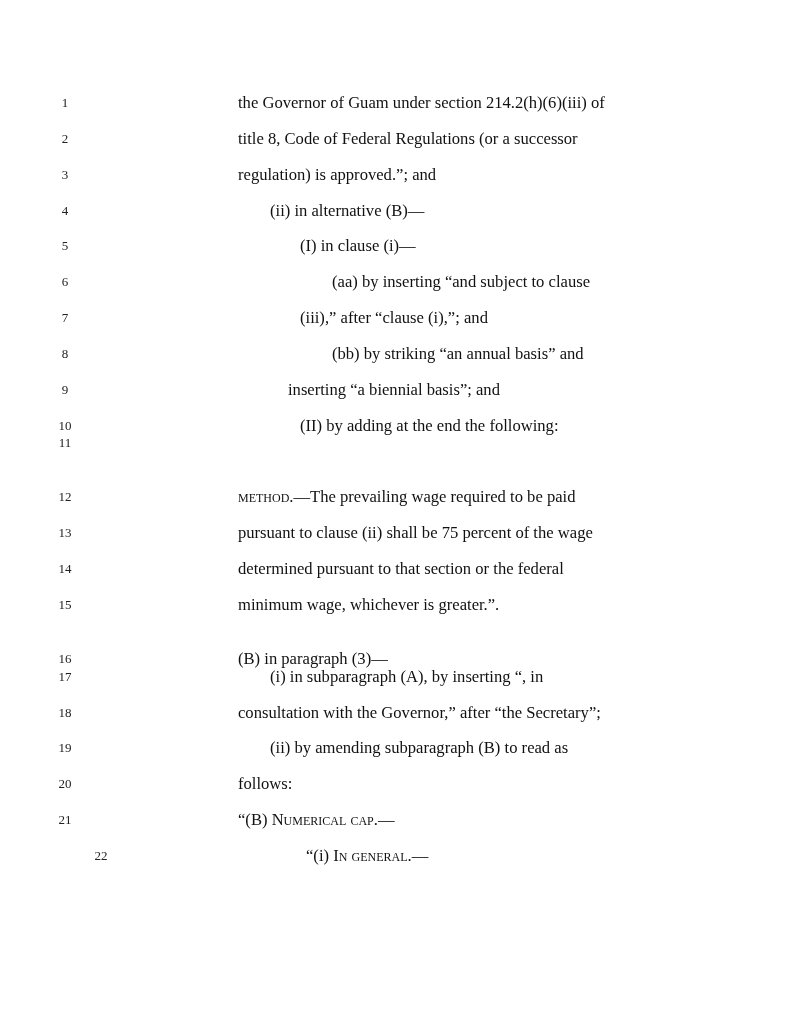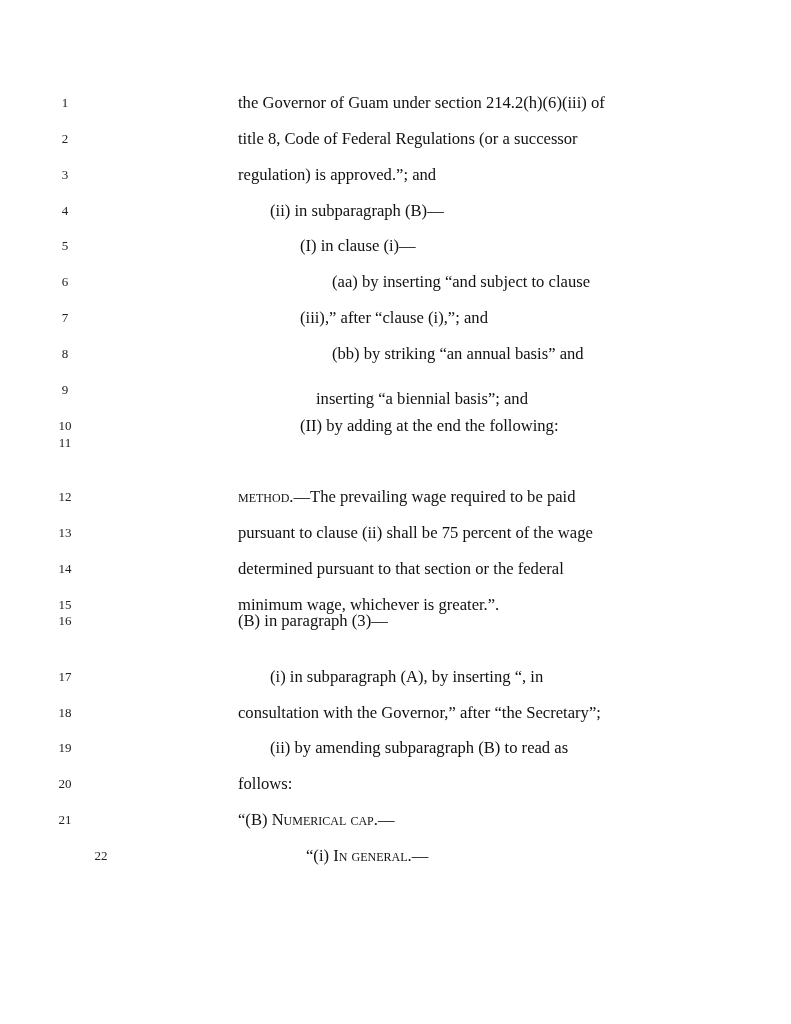--- a/index.html
+++ b/index.html
@@ -24,41 +24,41 @@
       <div class="line" style="top: 123.86px;">
         <span class="num">2</span>
         <span class="txt" style="left: 238px;"><span>title 8, Code of Federal Regulations (or a successor</span></span>
       </div>
       <div class="line" style="top: 159.72px;">
         <span class="num">3</span>
         <span class="txt" style="left: 238px;"><span>regulation) is approved.”; and</span></span>
       </div>
       <div class="line" style="top: 195.58px;">
         <span class="num">4</span>
-        <span class="txt" style="left: 270px;"><span>(ii) in subparagraph (B)—</span></span>
+        <span class="txt" style="left: 270px;"><span>(ii) in alternative (B)—</span></span>
       </div>
       <div class="line" style="top: 231.44px;">
         <span class="num">5</span>
         <span class="txt" style="left: 300px;"><span>(I) in clause (i)—</span></span>
       </div>
       <div class="line" style="top: 267.3px;">
         <span class="num">6</span>
         <span class="txt" style="left: 332px;"><span>(aa) by inserting “and subject to clause</span></span>
       </div>
       <div class="line" style="top: 303.16px;">
         <span class="num">7</span>
         <span class="txt" style="left: 300px;"><span>(iii),” after “clause (i),”; and</span></span>
       </div>
       <div class="line" style="top: 339.02px;">
         <span class="num">8</span>
         <span class="txt" style="left: 332px;"><span>(bb) by striking “an annual basis” and</span></span>
       </div>
       <div class="line" style="top: 374.88px;">
         <span class="num">9</span>
-        <span class="txt" style="left: 316px; margin-top: 9px;"><span>inserting “a biennial basis”; and</span></span>
+        <span class="txt" style="left: 288px;"><span>inserting “a biennial basis”; and</span></span>
       </div>
       <div class="line" style="top: 410.74px;">
         <span class="num">10</span>
         <span class="txt" style="left: 300px;"><span>(II) by adding at the end the following:</span></span>
       </div>
       <div class="line" style="top: 428px;">
         <span class="num">11</span>
       </div>
       <div class="line" style="top: 482.46px;">
         <span class="num">12</span>
@@ -69,21 +69,21 @@
         <span class="txt" style="left: 238px;"><span>pursuant to clause (ii) shall be 75 percent of the wage</span></span>
       </div>
       <div class="line" style="top: 554.18px;">
         <span class="num">14</span>
         <span class="txt" style="left: 238px;"><span>determined pursuant to that section or the federal</span></span>
       </div>
       <div class="line" style="top: 590.04px;">
         <span class="num">15</span>
         <span class="txt" style="left: 238px;"><span>minimum wage, whichever is greater.”.</span></span>
       </div>
-      <div class="line" style="top: 606px;">
+      <div class="line" style="top: 644px;">
         <span class="num">16</span>
         <span class="txt" style="left: 238px;"><span>(B) in paragraph (3)—</span></span>
       </div>
       <div class="line" style="top: 661.76px;">
         <span class="num">17</span>
         <span class="txt" style="left: 270px;"><span>(i) in subparagraph (A), by inserting “, in</span></span>
       </div>
       <div class="line" style="top: 697.62px;">
         <span class="num">18</span>
         <span class="txt" style="left: 238px;"><span>consultation with the Governor,” after “the Secretary”;</span></span>

